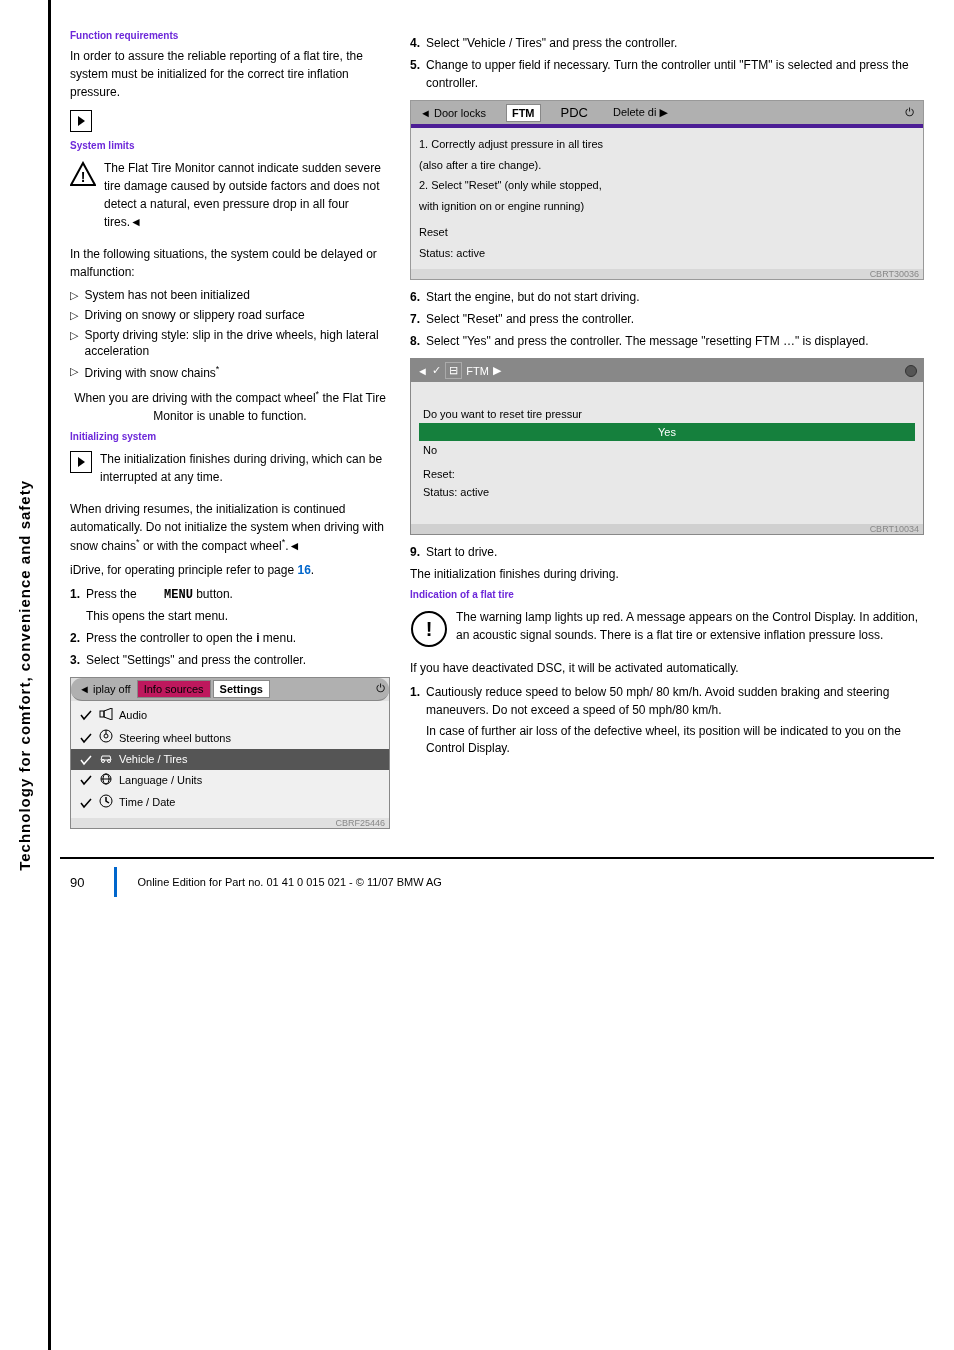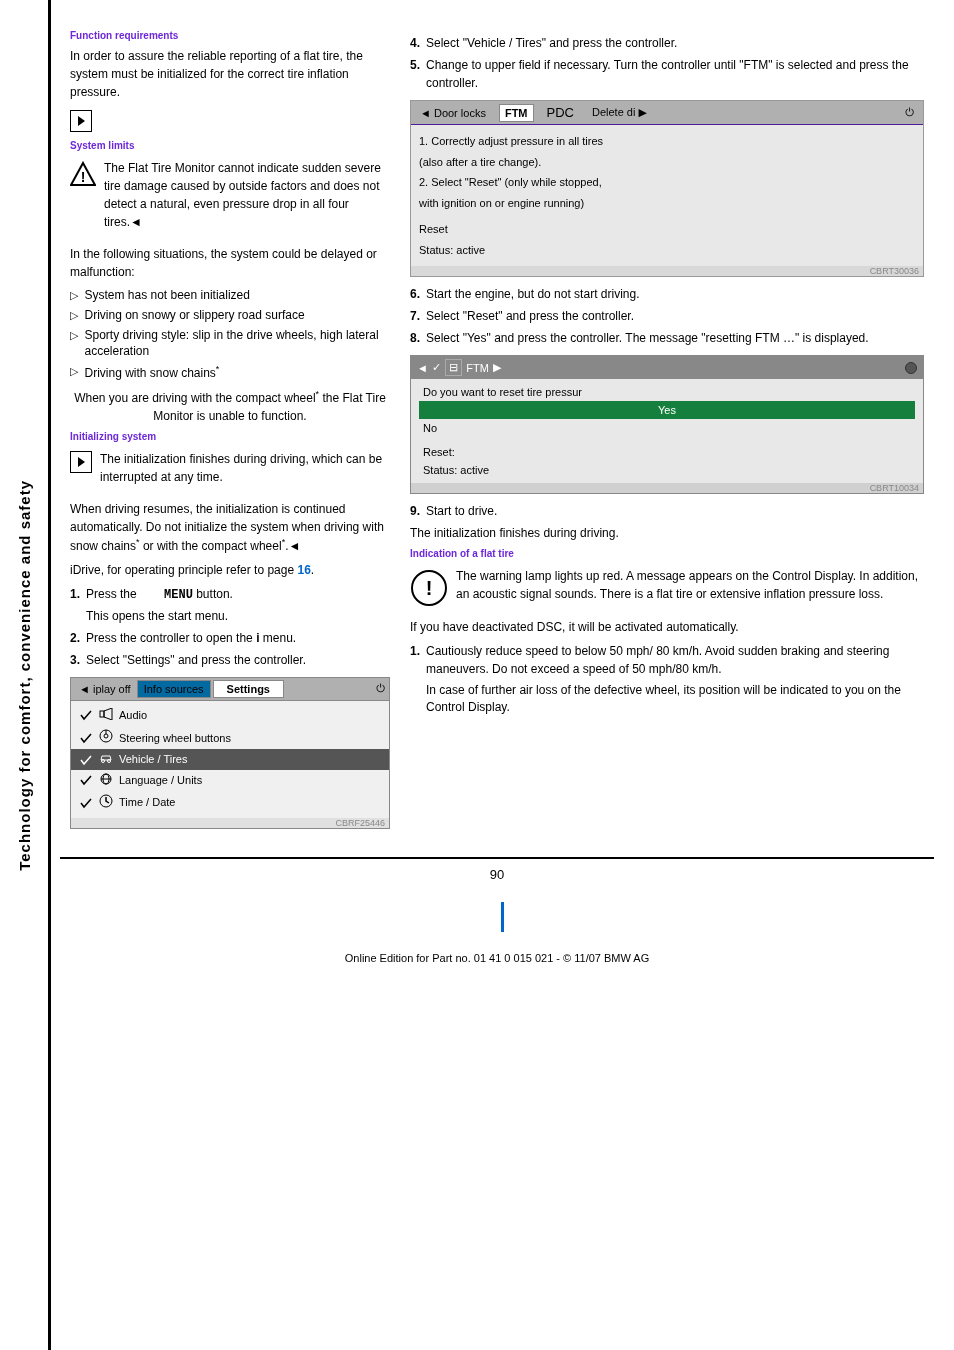--- a/index.html
+++ b/index.html
@@ -145,23 +145,23 @@
     .screen-nav {
       border: 1px solid #999;
       margin: 8px 0;
       font-size: 11px;
       background: #d8d8d8;
     }
     .screen-nav-bar {
       display: flex;
       align-items: center;
       background: #b0b0b0;
-      border-bottom: 1px solid #4c1d95;
+      border-bottom: 4px solid #4c1d95;
       padding: 2px 4px;
-      gap: 8px;
+      gap: 15px;
     }
     .screen-body {
       padding: 6px 8px;
       background: #e8e8e8;
       font-size: 11px;
       line-height: 1.5;
     }
     .screen-row {
       padding: 2px 0;
     }
@@ -173,20 +173,21 @@
       font-size: 11px;
       background: #e0e0e0;
     }
     .settings-menu-bar {
       display: flex;
       align-items: center;
       background: #b0b0b0;
       border-bottom: 1px solid #888;
       padding: 2px 4px;
       gap: 2px;
+      border-radius: 11px;
     }
     .menu-items {
       background: #f0f0f0;
       padding: 4px 0;
     }
     .menu-item-row {
       display: flex;
       align-items: center;
       padding: 3px 8px;
       gap: 6px;
@@ -227,21 +228,21 @@
       gap: 4px;
     }
     .ftm-dot {
       width: 12px;
       height: 12px;
       border-radius: 50%;
       background: #555;
       border: 1px solid #333;
     }
     .ftm-body {
-      padding: 4px 8px;
+      padding: 23px 8px;
       background: #e8e8e8;
     }
     .ftm-row {
       padding: 3px 4px;
       font-size: 11px;
     }
     .ftm-row.highlighted {
       background: #15803d;
       color: #fff;
       text-align: center;
@@ -257,21 +258,20 @@
     
     .page-footer {
       border-top: 2px solid #000;
       margin-left: 60px;
       margin-right: 20px;
       padding: 8px 10px;
       display: flex;
       align-items: center;
       gap: 20px;
       font-size: 11px;
-      flex-direction: column;
     }
     .page-number {
       font-size: 13px;
       font-weight: normal;
     }
     .footer-left-accent {
       width: 3px;
       height: 30px;
       background: #0066cc;
       margin-left: 10px;
@@ -382,22 +382,22 @@
 
       <div class="numbered-item">
         <span class="num">3.</span>
         <span>Select "Settings" and press the controller.</span>
       </div>
     </div>
 
     <div class="settings-menu">
       <div class="settings-menu-bar">
         <span style="font-size:11px;padding:2px 4px;">◄ iplay off</span>
-        <span style="font-size:11px;padding:2px 6px;background:#0369a1;border:1px solid #888;">Info sources</span>
-        <span style="font-size:11px;padding:2px 13px;background:#fff;border:1px solid #888;font-weight:bold;">Settings</span>
+        <span style="font-size:11px;padding:2px 6px;background:#be185d;border:1px solid #888;">Info sources</span>
+        <span style="font-size:11px;padding:2px 6px;background:#fff;border:1px solid #888;font-weight:bold;">Settings</span>
         <span style="font-size:11px;margin-left:auto;">⏻</span>
       </div>
       <div class="menu-items">
         <div class="menu-item-row">
           <span class="check-icon">
             <svg width="14" height="14" viewBox="0 0 14 14">
                 <polyline points="2,7 5,11 12,3" fill="none" stroke="#000" stroke-width="1.5"></polyline>
               </svg>
           </span>
           <span>

